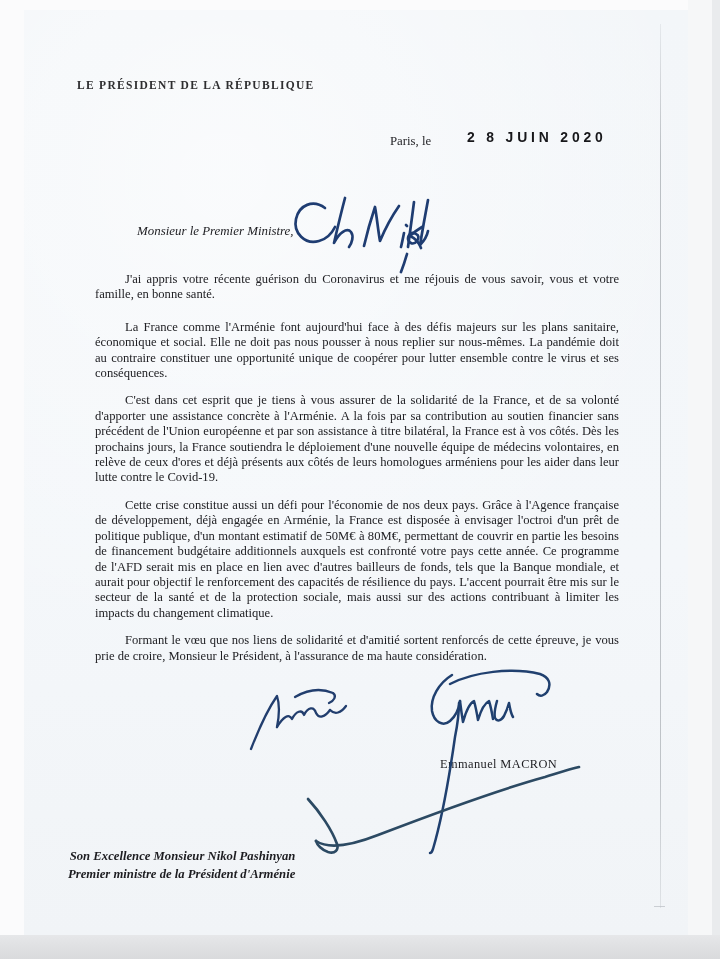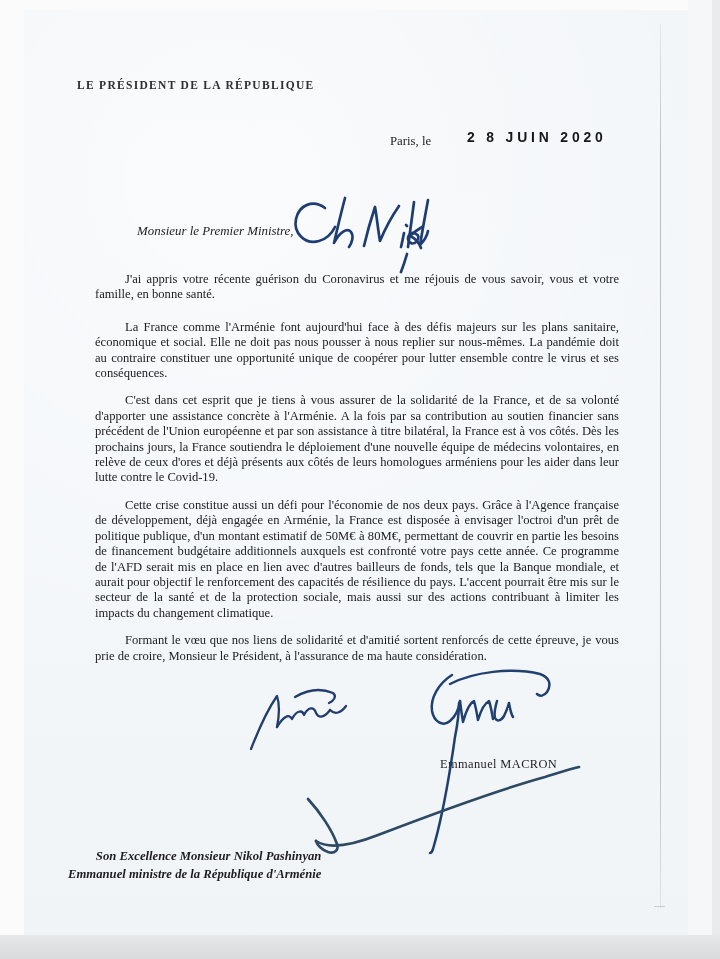--- a/index.html
+++ b/index.html
@@ -95,21 +95,21 @@
     <p>La France comme l'Arménie font aujourd'hui face à des défis majeurs sur les plans sanitaire, économique et social. Elle ne doit pas nous pousser à nous replier sur nous-mêmes. La pandémie doit au contraire constituer une opportunité unique de coopérer pour lutter ensemble contre le virus et ses conséquences.</p>
     <p>C'est dans cet esprit que je tiens à vous assurer de la solidarité de la France, et de sa volonté d'apporter une assistance concrète à l'Arménie. A la fois par sa contribution au soutien financier sans précédent de l'Union européenne et par son assistance à titre bilatéral, la France est à vos côtés. Dès les prochains jours, la France soutiendra le déploiement d'une nouvelle équipe de médecins volontaires, en relève de ceux d'ores et déjà présents aux côtés de leurs homologues arméniens pour les aider dans leur lutte contre le Covid-19.</p>
     <p>Cette crise constitue aussi un défi pour l'économie de nos deux pays. Grâce à l'Agence française de développement, déjà engagée en Arménie, la France est disposée à envisager l'octroi d'un prêt de politique publique, d'un montant estimatif de 50M€ à 80M€, permettant de couvrir en partie les besoins de financement budgétaire additionnels auxquels est confronté votre pays cette année. Ce programme de l'AFD serait mis en place en lien avec d'autres bailleurs de fonds, tels que la Banque mondiale, et aurait pour objectif le renforcement des capacités de résilience du pays. L'accent pourrait être mis sur le secteur de la santé et de la protection sociale, mais aussi sur des actions contribuant à limiter les impacts du changement climatique.</p>
     <p>Formant le vœu que nos liens de solidarité et d'amitié sortent renforcés de cette épreuve, je vous prie de croire, Monsieur le Président, à l'assurance de ma haute considération.</p>
   </div>
 
   <div class="typed-name">Emmanuel MACRON</div>
 
   <div class="recipient">
     <div>Son Excellence Monsieur Nikol Pashinyan</div>
-    <div>Emmanuel ministre de la République d'Arménie</div>
+    <div>Premier ministre de la Président d'Arménie</div>
   </div>
 
   <svg class="ink-overlay" viewBox="0 0 720 959" aria-hidden="false">
 
     <g stroke="#1f3d72" stroke-width="2.7" aria-label="Cher Nikol,">
       <path d="M325 208 C313 199 299 205 296 219 C293 233 305 245 319 241 C327 239 332 233 335 227"></path>
       <path d="M345 198 C341 213 337 230 334 243 C339 233 347 227 351 232 C354 236 352 243 349 247"></path>
       <path d="M364 246 C367 233 371 219 375 207 C377 218 378 230 380 241 C385 229 392 216 399 206"></path>
       <path d="M404 233 C403 238 402 243 401 247"></path>
       <path d="M406 225 L407 226"></path>

